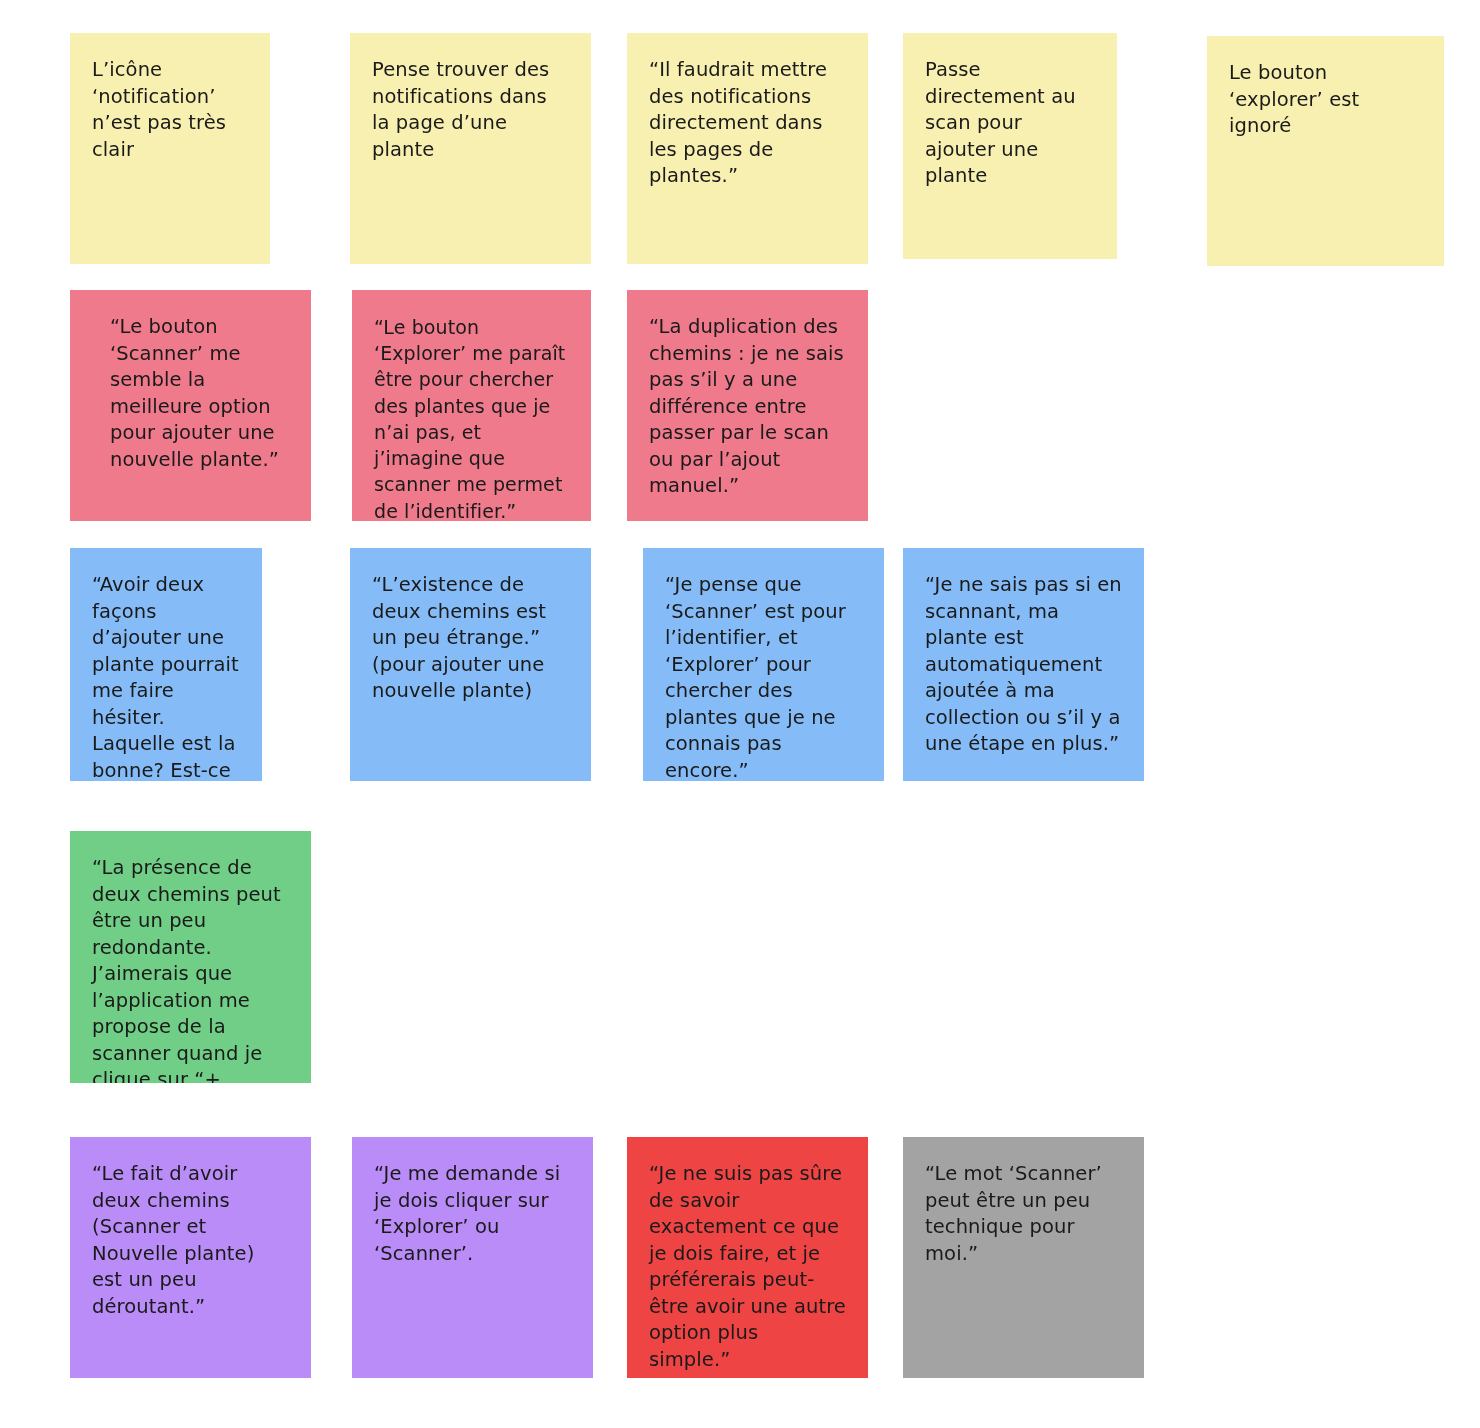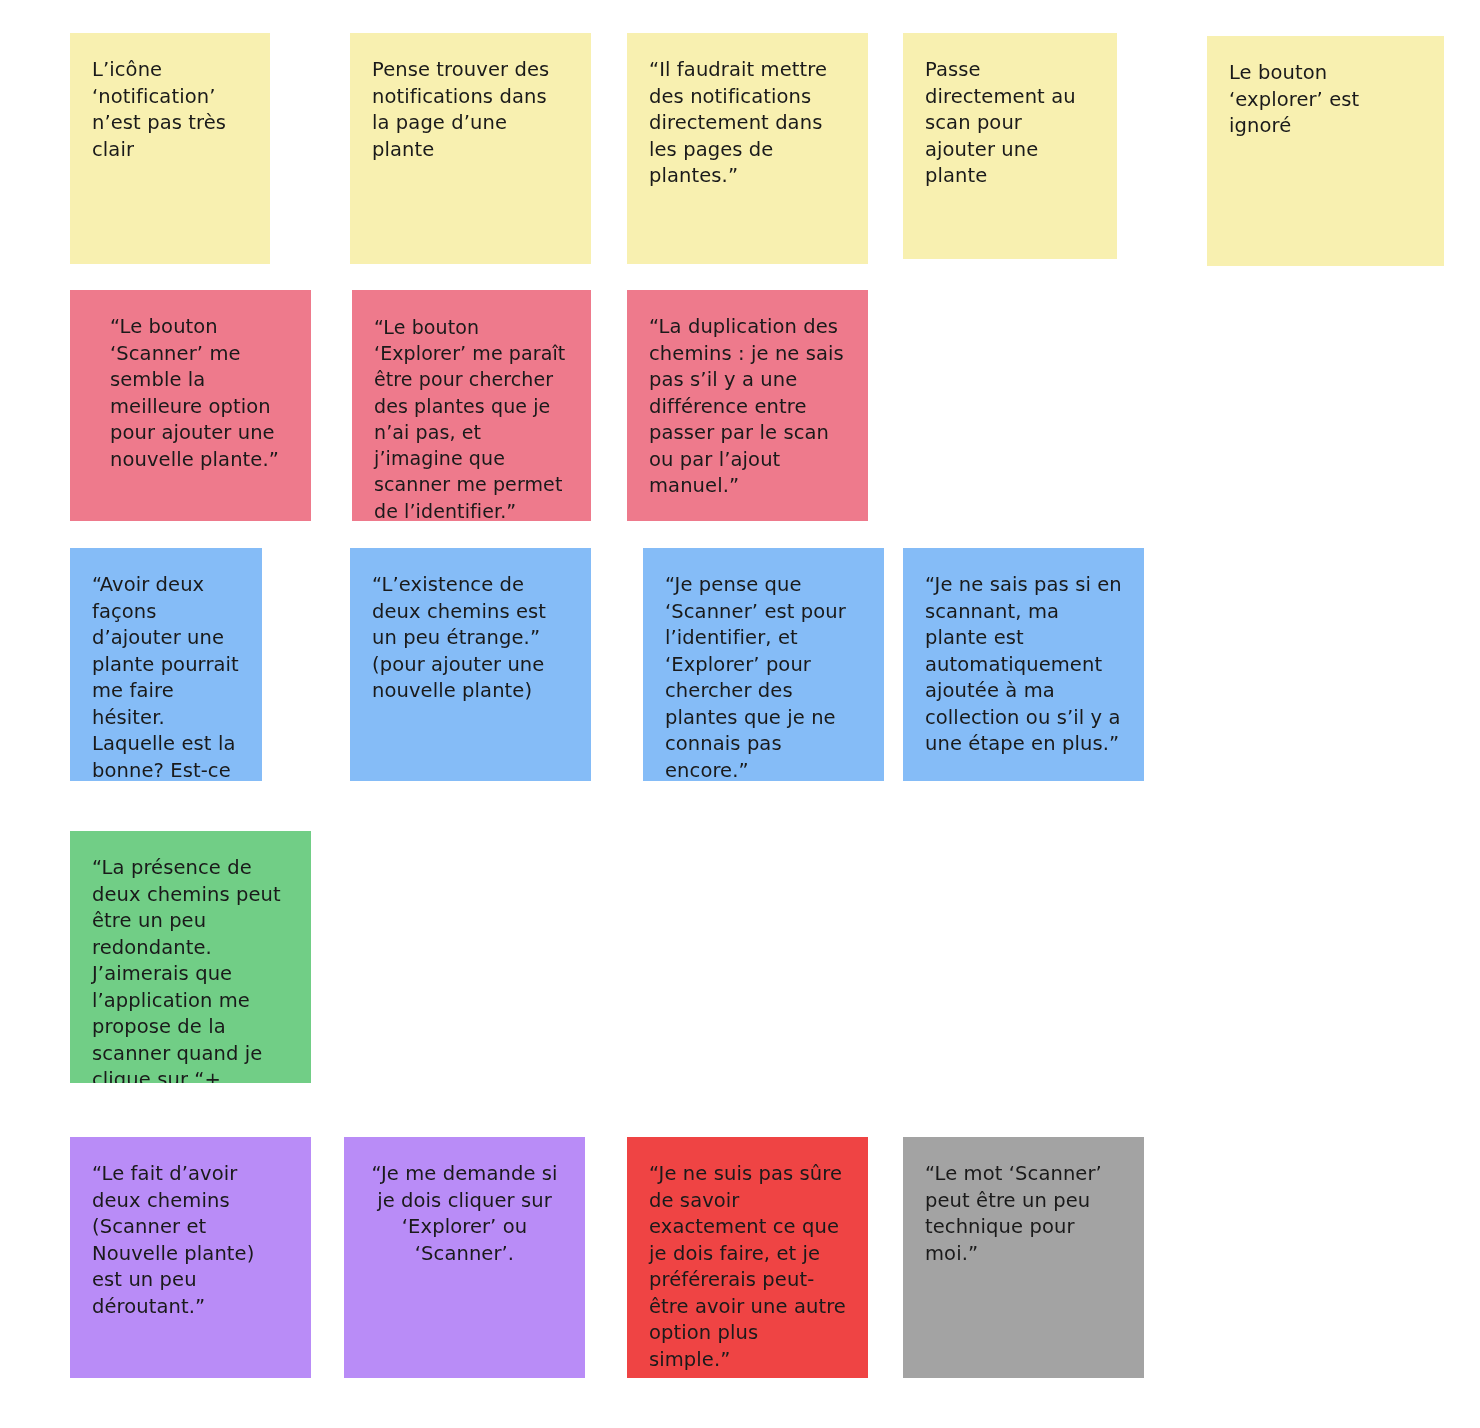--- a/index.html
+++ b/index.html
@@ -121,21 +121,21 @@
   </div>
 
   <div class="note" style="left:70px; top:831px; width:241px; height:252px; background:#71CE86;">
     <span class="note-text">“La présence de deux chemins peut être un peu redondante. J’aimerais que l’application me propose de la scanner quand je clique sur “+ Nouvelle plante”.”</span>
   </div>
 
   <div class="note" style="left:70px; top:1137px; width:241px; height:241px; background:#B98CF7;">
     <span class="note-text">“Le fait d’avoir deux chemins (Scanner et Nouvelle plante) est un peu déroutant.”</span>
   </div>
 
-  <div class="note" style="left:344px; top:1137px; width:241px; height:241px; background:#B98CF7;text-align:center;">
+  <div class="note" style="left:352px; top:1137px; width:241px; height:241px; background:#B98CF7;">
     <span class="note-text">“Je me demande si je dois cliquer sur ‘Explorer’ ou ‘Scanner’.</span>
   </div>
 
   <div class="note" style="left:627px; top:1137px; width:241px; height:241px; background:#ef4444;">
     <span class="note-text">“Je ne suis pas sûre de savoir exactement ce que je dois faire, et je préférerais peut-être avoir une autre option plus simple.”</span>
   </div>
 
   <div class="note" style="left:903px; top:1137px; width:241px; height:241px; background:#a3a3a3;">
     <span class="note-text">“Le mot ‘Scanner’ peut être un peu technique pour moi.”</span>
   </div>

